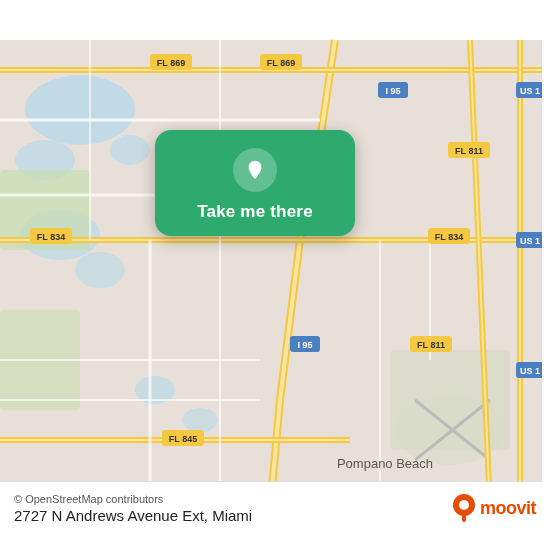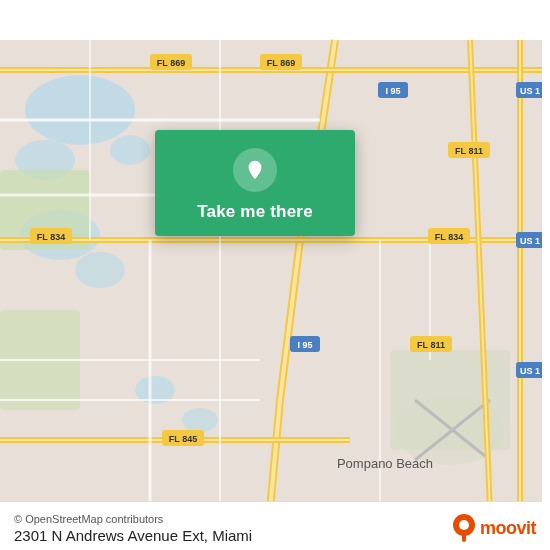--- a/index.html
+++ b/index.html
@@ -26,21 +26,21 @@
       height: 550px;
     }
 
     
     #card {
       position: absolute;
       top: 130px;
       left: 155px;
       width: 200px;
       background-color: #2eaa6e;
-      border-radius: 4px;
+      border-radius: 16px;
       display: flex;
       flex-direction: column;
       align-items: center;
       padding: 18px 20px 14px 20px;
       box-shadow: 0 4px 16px rgba(0,0,0,0.28);
       cursor: pointer;
     }
 
     #location-icon-wrap {
       width: 44px;
@@ -65,21 +65,21 @@
       letter-spacing: 0.2px;
       white-space: nowrap;
     }
 
     
     #bottom-bar {
       position: absolute;
       bottom: 0; left: 0;
       width: 550px;
       background: #fff;
-      padding: 10px 14px 6px 14px;
+      padding: 10px 14px 26px 14px;
       display: flex;
       align-items: center;
       justify-content: space-between;
       border-top: 1px solid #ddd;
     }
 
     #attribution {
       font-size: 11px;
       color: #555;
     }
@@ -212,21 +212,21 @@
         <circle cx="12" cy="10" r="4" fill="white"></circle>
         <path d="M12 2C8.13 2 5 5.13 5 9c0 5.25 7 13 7 13s7-7.75 7-13c0-3.87-3.13-7-7-7zm0 9.5c-1.38 0-2.5-1.12-2.5-2.5s1.12-2.5 2.5-2.5 2.5 1.12 2.5 2.5-1.12 2.5-2.5 2.5z" fill="white"></path>
       </svg>
     </div>
     <span id="card-label">Take me there</span>
   </div>
 
   <div id="bottom-bar">
     <div id="bottom-content">
       <span id="attribution">© OpenStreetMap contributors</span>
-      <span id="address-line">2301 N Andrews Avenue Ext, Miami</span>
+      <span id="address-line">2727 N Andrews Avenue Ext, Miami</span>
     </div>
     <div id="moovit-logo">
       <svg id="moovit-icon" viewBox="0 0 32 32">
 
         <circle cx="16" cy="13" r="11" fill="#e84c00"></circle>
         <circle cx="16" cy="13" r="5" fill="white"></circle>
         <rect x="14" y="22" width="4" height="8" rx="2" fill="#e84c00"></rect>
       </svg>
       <span id="moovit-text">moovit</span>
     </div>

